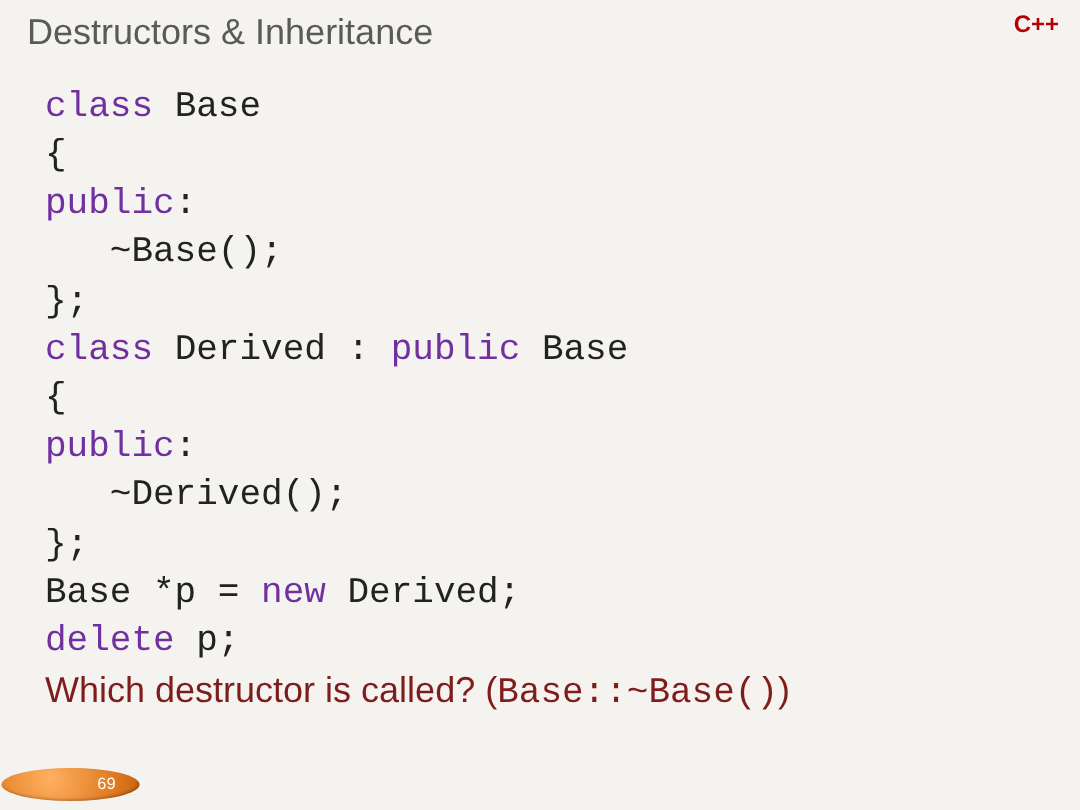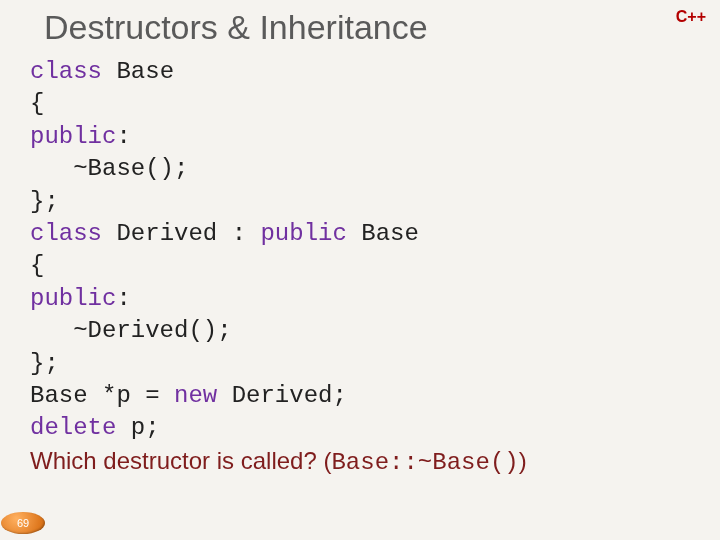--- a/index.html
+++ b/index.html
@@ -14,23 +14,23 @@
   }
   .slide {
     position: relative;
     width: 720px;
     height: 540px;
     box-sizing: border-box;
     color: #333;
   }
   .title {
     position: absolute;
-    left: 44px;
+    left: 18px;
     top: 8px;
-    font-size: 34px;
+    font-size: 24px;
     font-weight: 400;
     color: #5a5a5a;
     letter-spacing: 0px;
   }
   .lang-badge {
     position: absolute;
     top: 8px;
     right: 14px;
     font-family: Arial, sans-serif;
     font-weight: bold;
@@ -64,20 +64,21 @@
     height: 22px;
     border-radius: 50%;
     background: radial-gradient(circle at 35% 30%, #ffb060, #e07a20 70%, #c96510);
     color: #fff;
     font-size: 11px;
     font-family: Arial, sans-serif;
     display: flex;
     align-items: center;
     justify-content: center;
     box-shadow: inset -1px -1px 2px rgba(0,0,0,0.25);
+    padding-left: 48px;
   }
 </style>
 </head>
 <body>
 
 <div class="slide">
 
   <div class="title">Destructors &amp; Inheritance</div>
 
   <div class="lang-badge">C++</div>

